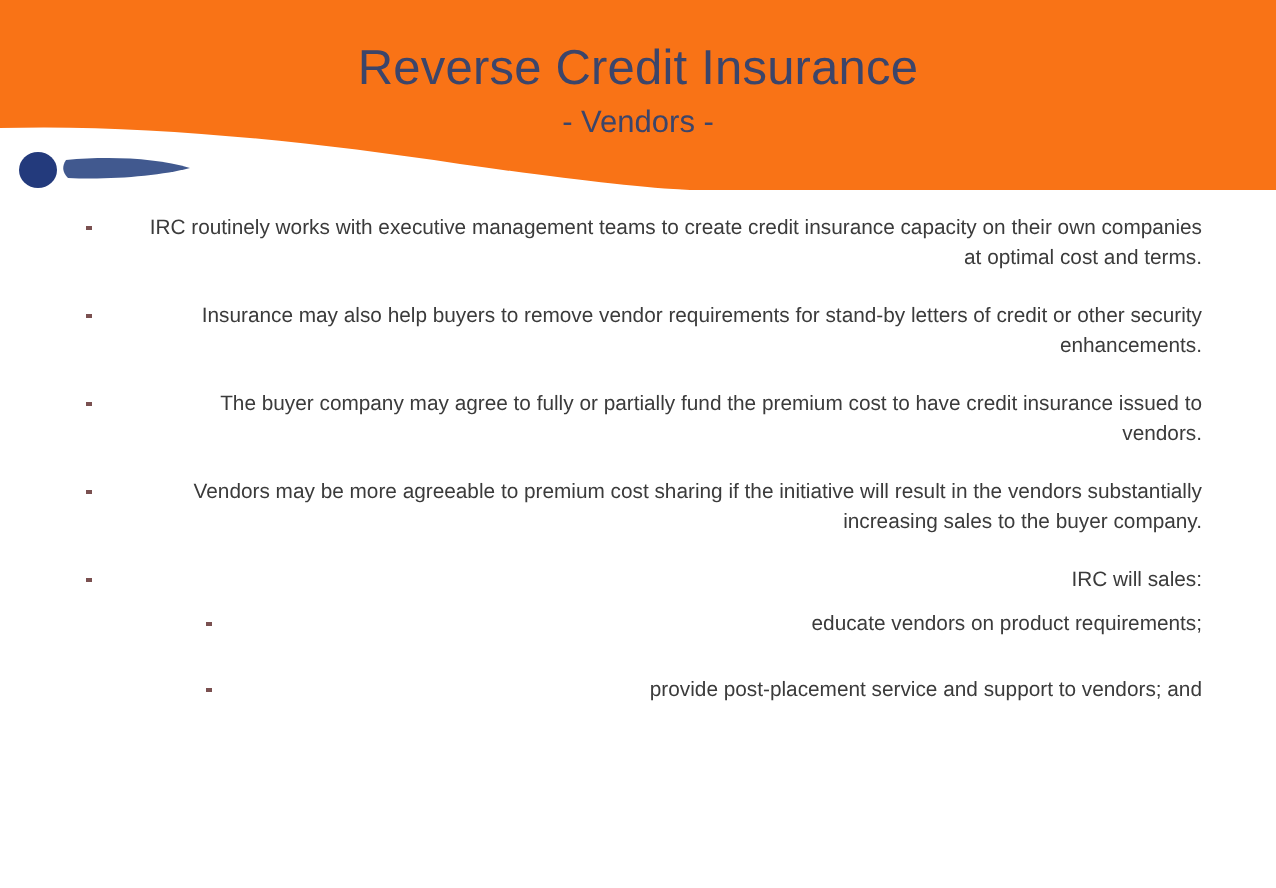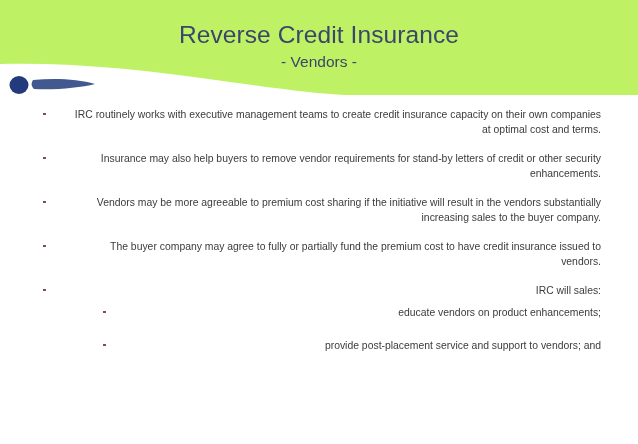--- a/index.html
+++ b/index.html
@@ -22,21 +22,21 @@
     overflow: hidden;
   }
 
   
   .header {
     position: absolute;
     left: 0;
     top: 0;
     width: 638px;
     height: 95px;
-    background: #bef264;
+    background: #f97316;
     overflow: hidden;
   }
   .header-svg {
     position: absolute;
     left: 0;
     top: 0;
     width: 638px;
     height: 95px;
     display: block;
   }
@@ -154,38 +154,38 @@
       </div>
 
 
       <div class="bullet">
         <span class="marker"></span>
         <span class="btext">Insurance may also help buyers to remove vendor requirements for stand-by letters of credit or other security enhancements.</span>
       </div>
 
       <div class="bullet">
         <span class="marker"></span>
+        <span class="btext">The buyer company may agree to fully or partially fund the premium cost to have credit insurance issued to vendors.</span>
+      </div>
+
+      <div class="bullet">
+        <span class="marker"></span>
         <span class="btext">Vendors may be more agreeable to premium cost sharing if the initiative will result in the vendors substantially increasing sales to the buyer company.</span>
-      </div>
-
-      <div class="bullet">
-        <span class="marker"></span>
-        <span class="btext">The buyer company may agree to fully or partially fund the premium cost to have credit insurance issued to vendors.</span>
       </div>
 
       <div class="bullet">
         <span class="marker"></span>
         <span class="btext">IRC will sales:</span>
 
         <div class="sub-wrap">
           <div class="sub-list">
 
             <div class="sub-bullet">
               <span class="marker"></span>
-              <span>educate vendors on product enhancements;</span>
+              <span>educate vendors on product requirements;</span>
             </div>
 
             <div class="sub-bullet">
               <span class="marker"></span>
             </div>
 
             <div class="sub-bullet">
               <span class="marker"></span>
               <span>provide post-placement service and support to vendors; and</span>
             </div>

